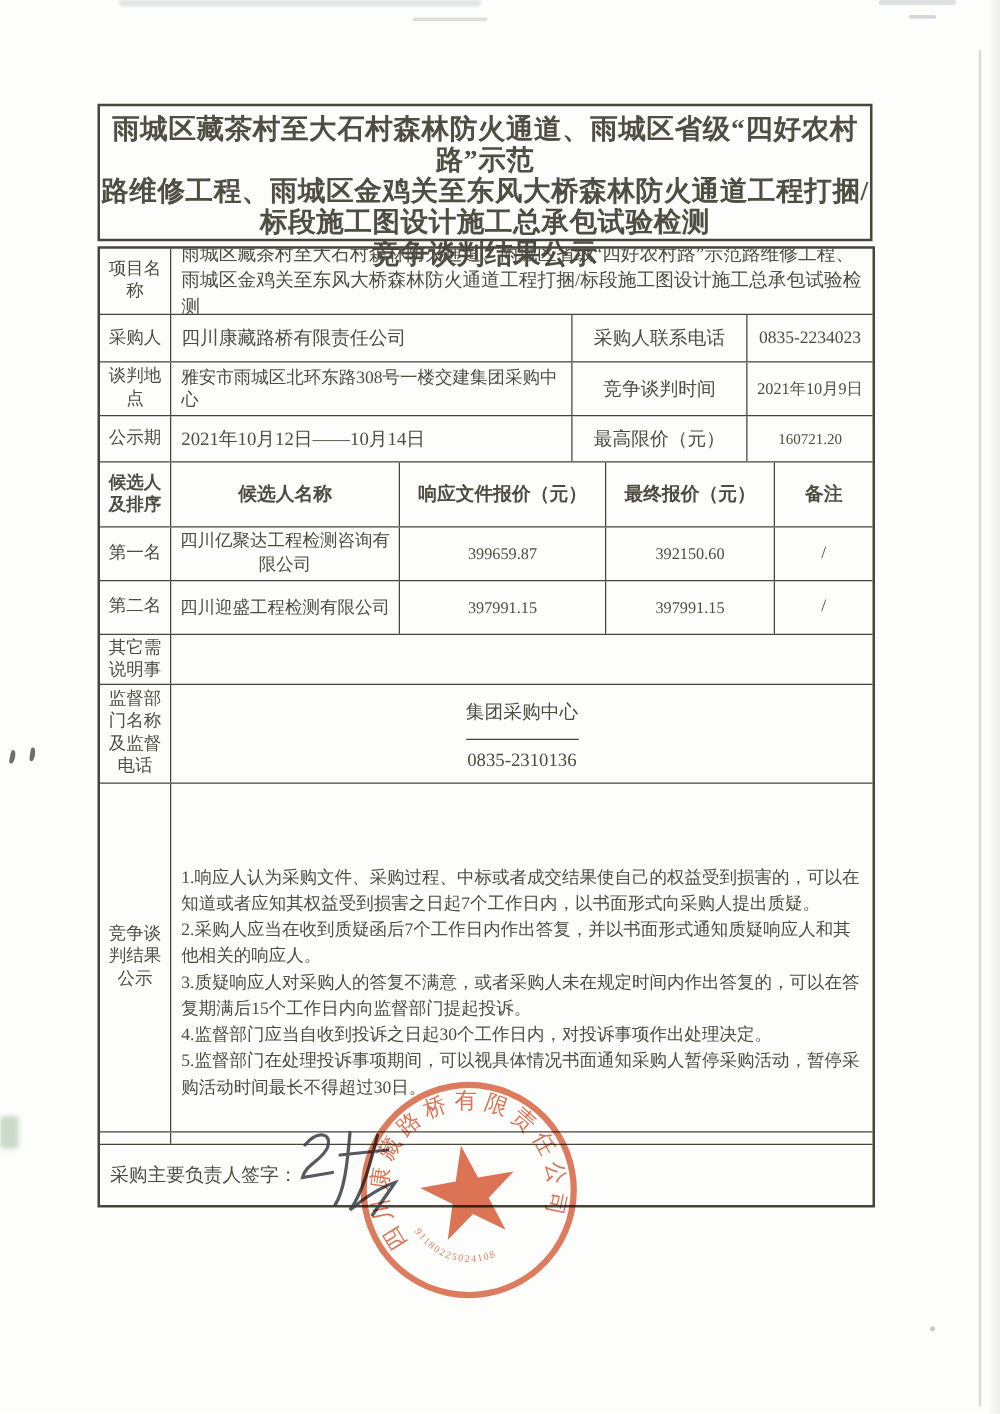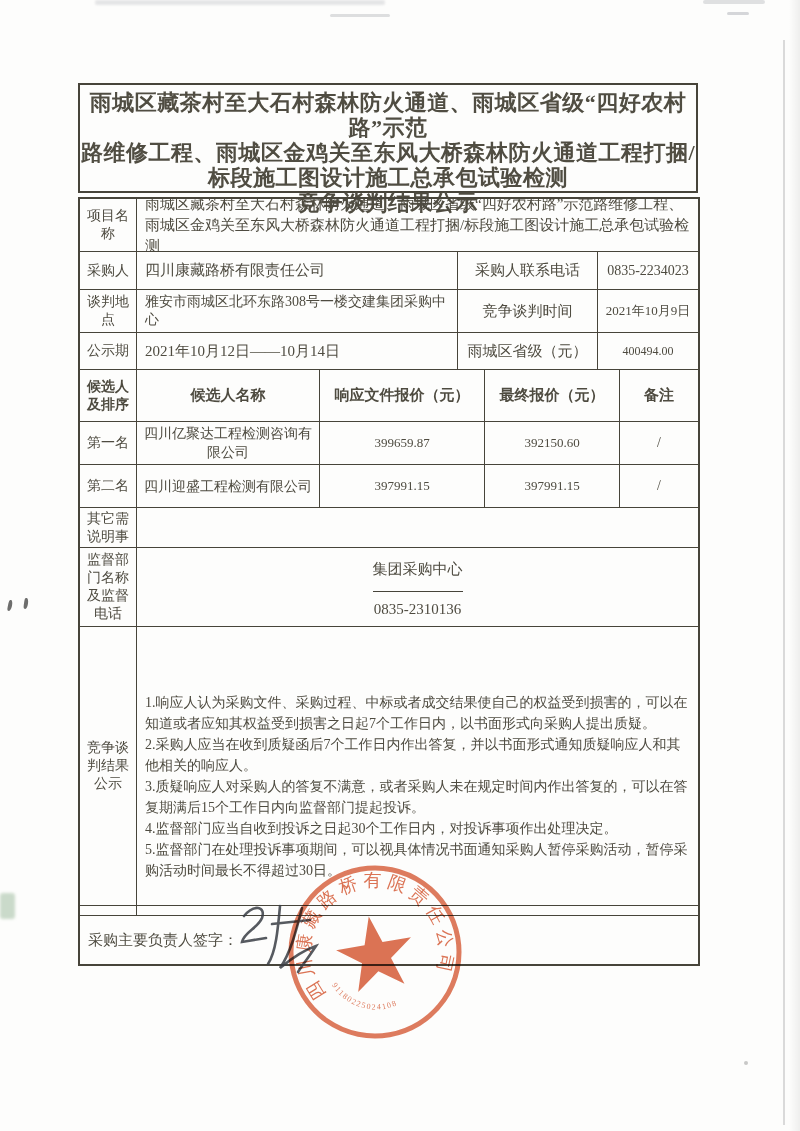--- a/index.html
+++ b/index.html
@@ -106,22 +106,22 @@
     <div class="row h43">
       <div class="cell lab">谈判地点</div>
       <div class="cell left w321 fs14">雅安市雨城区北环东路308号一楼交建集团采购中心</div>
       <div class="cell w140 fs15">竞争谈判时间</div>
       <div class="cell end w100 fs13">2021年10月9日</div>
     </div>
 
     <div class="row h37">
       <div class="cell lab">公示期</div>
       <div class="cell left w321 fs15">2021年10月12日——10月14日</div>
-      <div class="cell w140 fs15">雨城区省级（元）</div>
-      <div class="cell end w100 fs12">400494.00</div>
+      <div class="cell w140 fs15">最高限价（元）</div>
+      <div class="cell end w100 fs12">160721.20</div>
     </div>
 
     <div class="row h52">
       <div class="cell lab">候选人及排序</div>
       <div class="cell w183 fs15">候选人名称</div>
       <div class="cell w165 fs15">响应文件报价（元）</div>
       <div class="cell w135 fs15">最终报价（元）</div>
       <div class="cell end w78 fs15">备注</div>
     </div>
 

